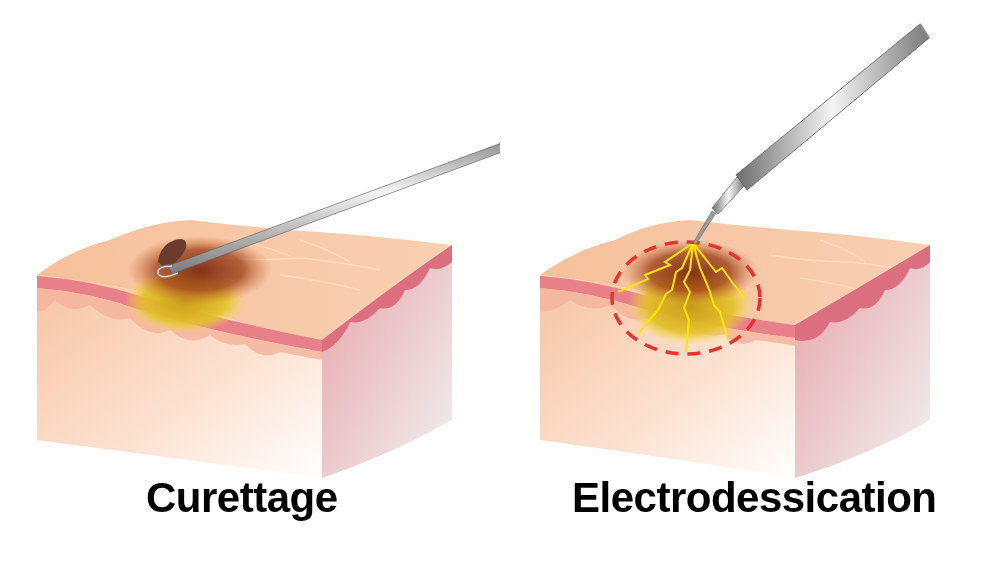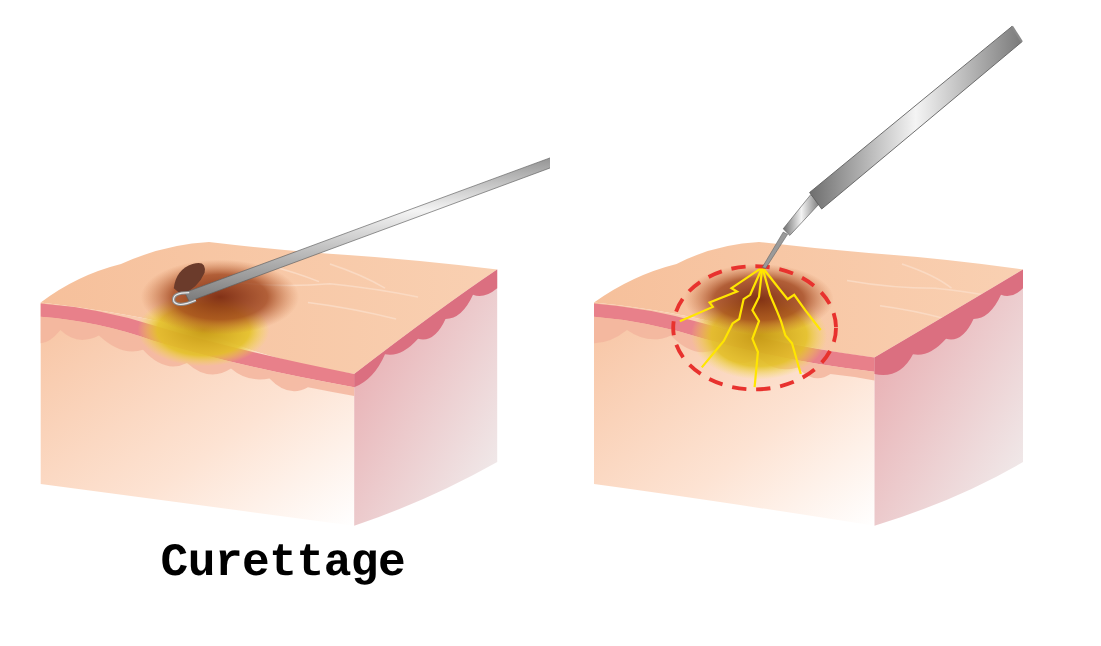--- a/index.html
+++ b/index.html
@@ -1,22 +1,22 @@
 <!DOCTYPE html>
 <html><head>
 <meta charset="utf-8">
 <style>
   html, body { margin: 0; padding: 0; background: #ffffff; }
   body { width: 1001px; height: 587px; position: relative; overflow: hidden;
          font-family: "Liberation Sans", sans-serif; }
   .panel { position: absolute; top: 0; width: 500px; height: 587px; }
   .panel svg { position: absolute; left: 0; top: 0; }
-  .caption { position: absolute; top: 488px; font-weight: bold; font-size: 42px;
+  .caption { position: absolute; top: 474px; font-weight: bold; font-size: 42px;
              color: #000; letter-spacing: -0.5px; white-space: nowrap;
-             font-family: Liberation Mono, monospace; }
+             font-family: Liberation Sans, sans-serif; }
 </style>
 </head>
 <body>
 
 <div class="panel" style="left:0;">
   <svg width="500" height="500" viewBox="0 0 500 500">
     <defs>
       <linearGradient id="frontL" x1="0" y1="0" x2="1" y2="1">
         <stop offset="0" stop-color="#f7c3a1"></stop>
         <stop offset="0.6" stop-color="#fde3d3"></stop>
@@ -154,13 +154,14 @@
     <g>
 
       <path d="M193 243 L212 211 L216 213 L196 244 Z" fill="#9a9a9a" stroke="#5d5d5d" stroke-width="0.5"></path>
 
       <path d="M212 208 L237 177 L245 185 L218 214 Z" fill="url(#steelR)" stroke="#5d5d5d" stroke-width="0.6"></path>
 
       <path d="M236 175 L420 24 L429 38 L247 190 Z" fill="url(#steelR)" stroke="#5d5d5d" stroke-width="0.8"></path>
       <path d="M420 24 L429 38" stroke="#8a8a8a" stroke-width="2"></path>
     </g>
   </svg>
+  <div class="caption" style="left:72px;">Electrodessication</div>
 </div>
 
 </body></html>

